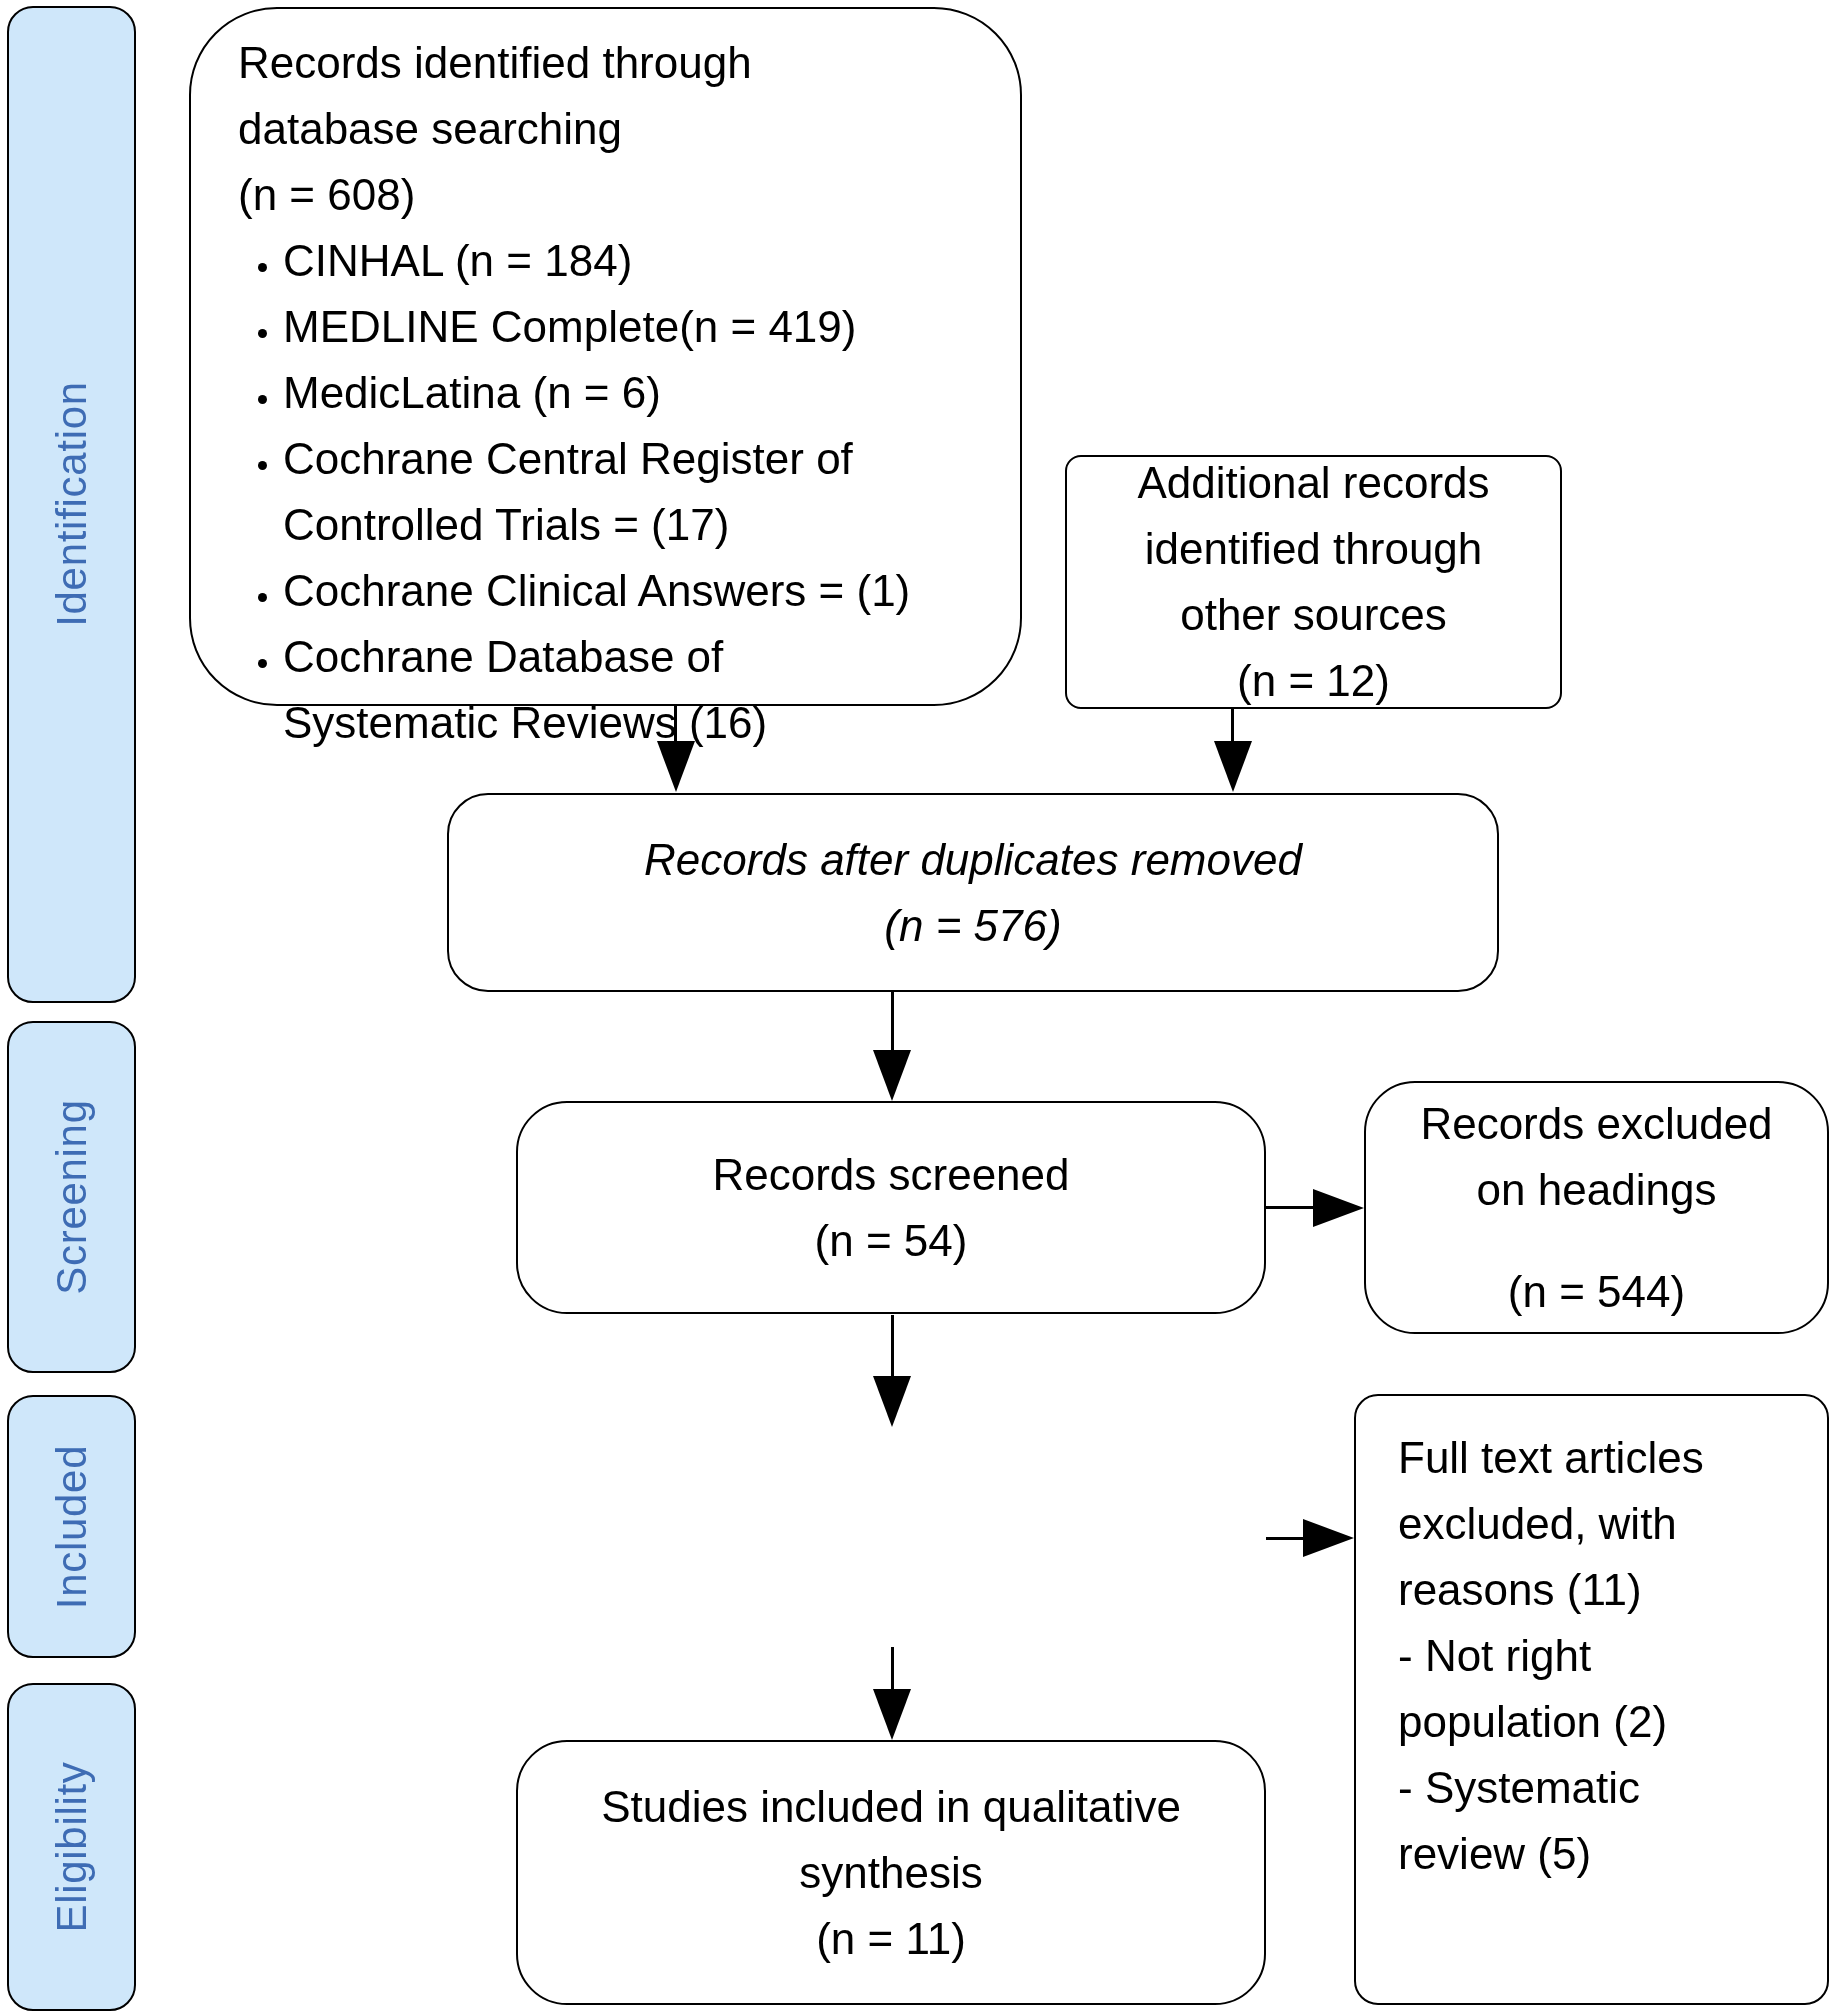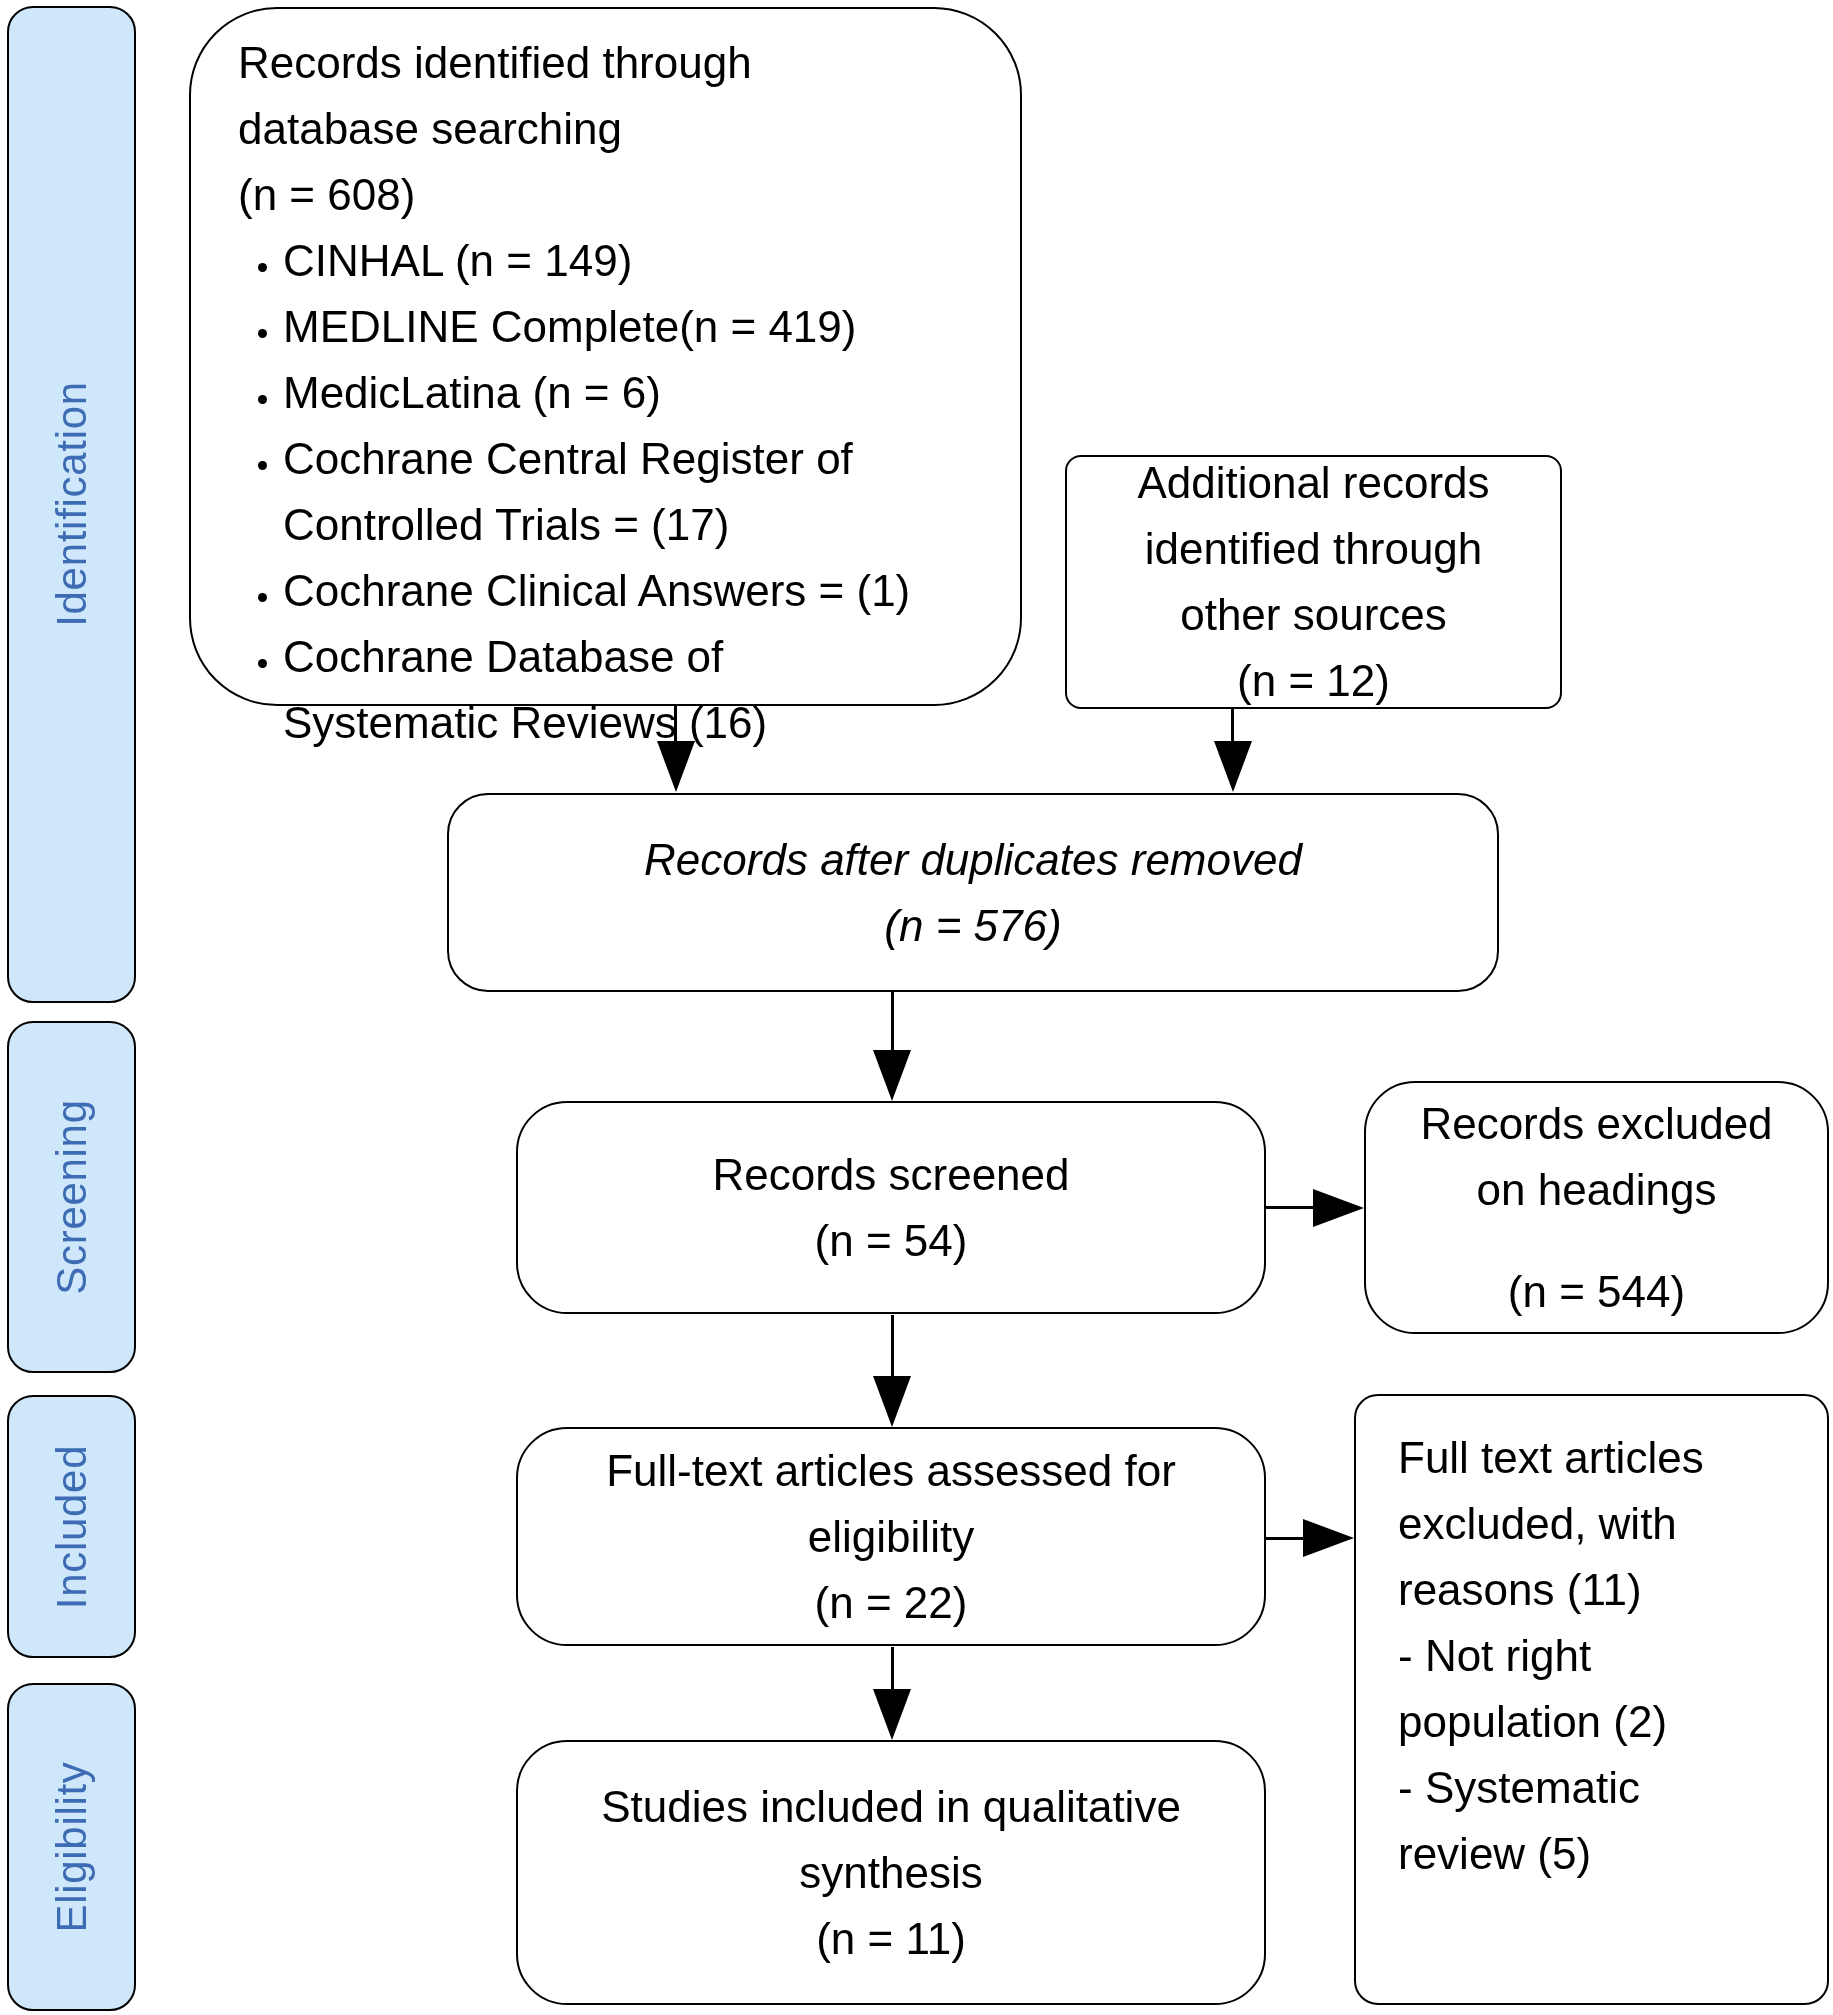--- a/index.html
+++ b/index.html
@@ -125,21 +125,21 @@
     <span>Included</span>
   </div>
   <div class="stage stage-eligibility">
     <span>Eligibility</span>
   </div>
 
   <div class="box box-identified">
     <div class="title">Records identified through database searching</div>
     <div>(n = 608)</div>
     <ul>
-      <li>CINHAL (n = 149)</li>
+      <li>CINHAL (n = 184)</li>
       <li>MEDLINE Complete(n = 419)</li>
       <li>MedicLatina (n = 6)</li>
       <li>Cochrane Central Register of Controlled Trials = (17)</li>
       <li>Cochrane Clinical Answers = (1)</li>
       <li>Cochrane Database of Systematic Reviews (16)</li>
     </ul>
   </div>
 
   <div class="box centered box-additional">
     <div>Additional records identified through other sources</div>
@@ -154,24 +154,20 @@
   <div class="box centered box-screened">
     <div>Records screened</div>
     <div>(n = 54)</div>
   </div>
 
   <div class="box centered box-excluded-headings">
     <div>Records excluded on headings</div>
     <div>(n = 544)</div>
   </div>
 
-  <div class="box centered box-fulltext">
-    <div>Full-text articles assessed for eligibility</div>
-    <div>(n = 22)</div>
-  </div>
 
   <div class="box box-fulltext-excluded">
     <div>Full text articles excluded, with reasons (11)</div>
     <div>- Not right population (2)</div>
     <div>- Systematic review (5)</div>
   </div>
 
   <div class="box centered box-synthesis">
     <div>Studies included in qualitative synthesis</div>
     <div>(n = 11)</div>

